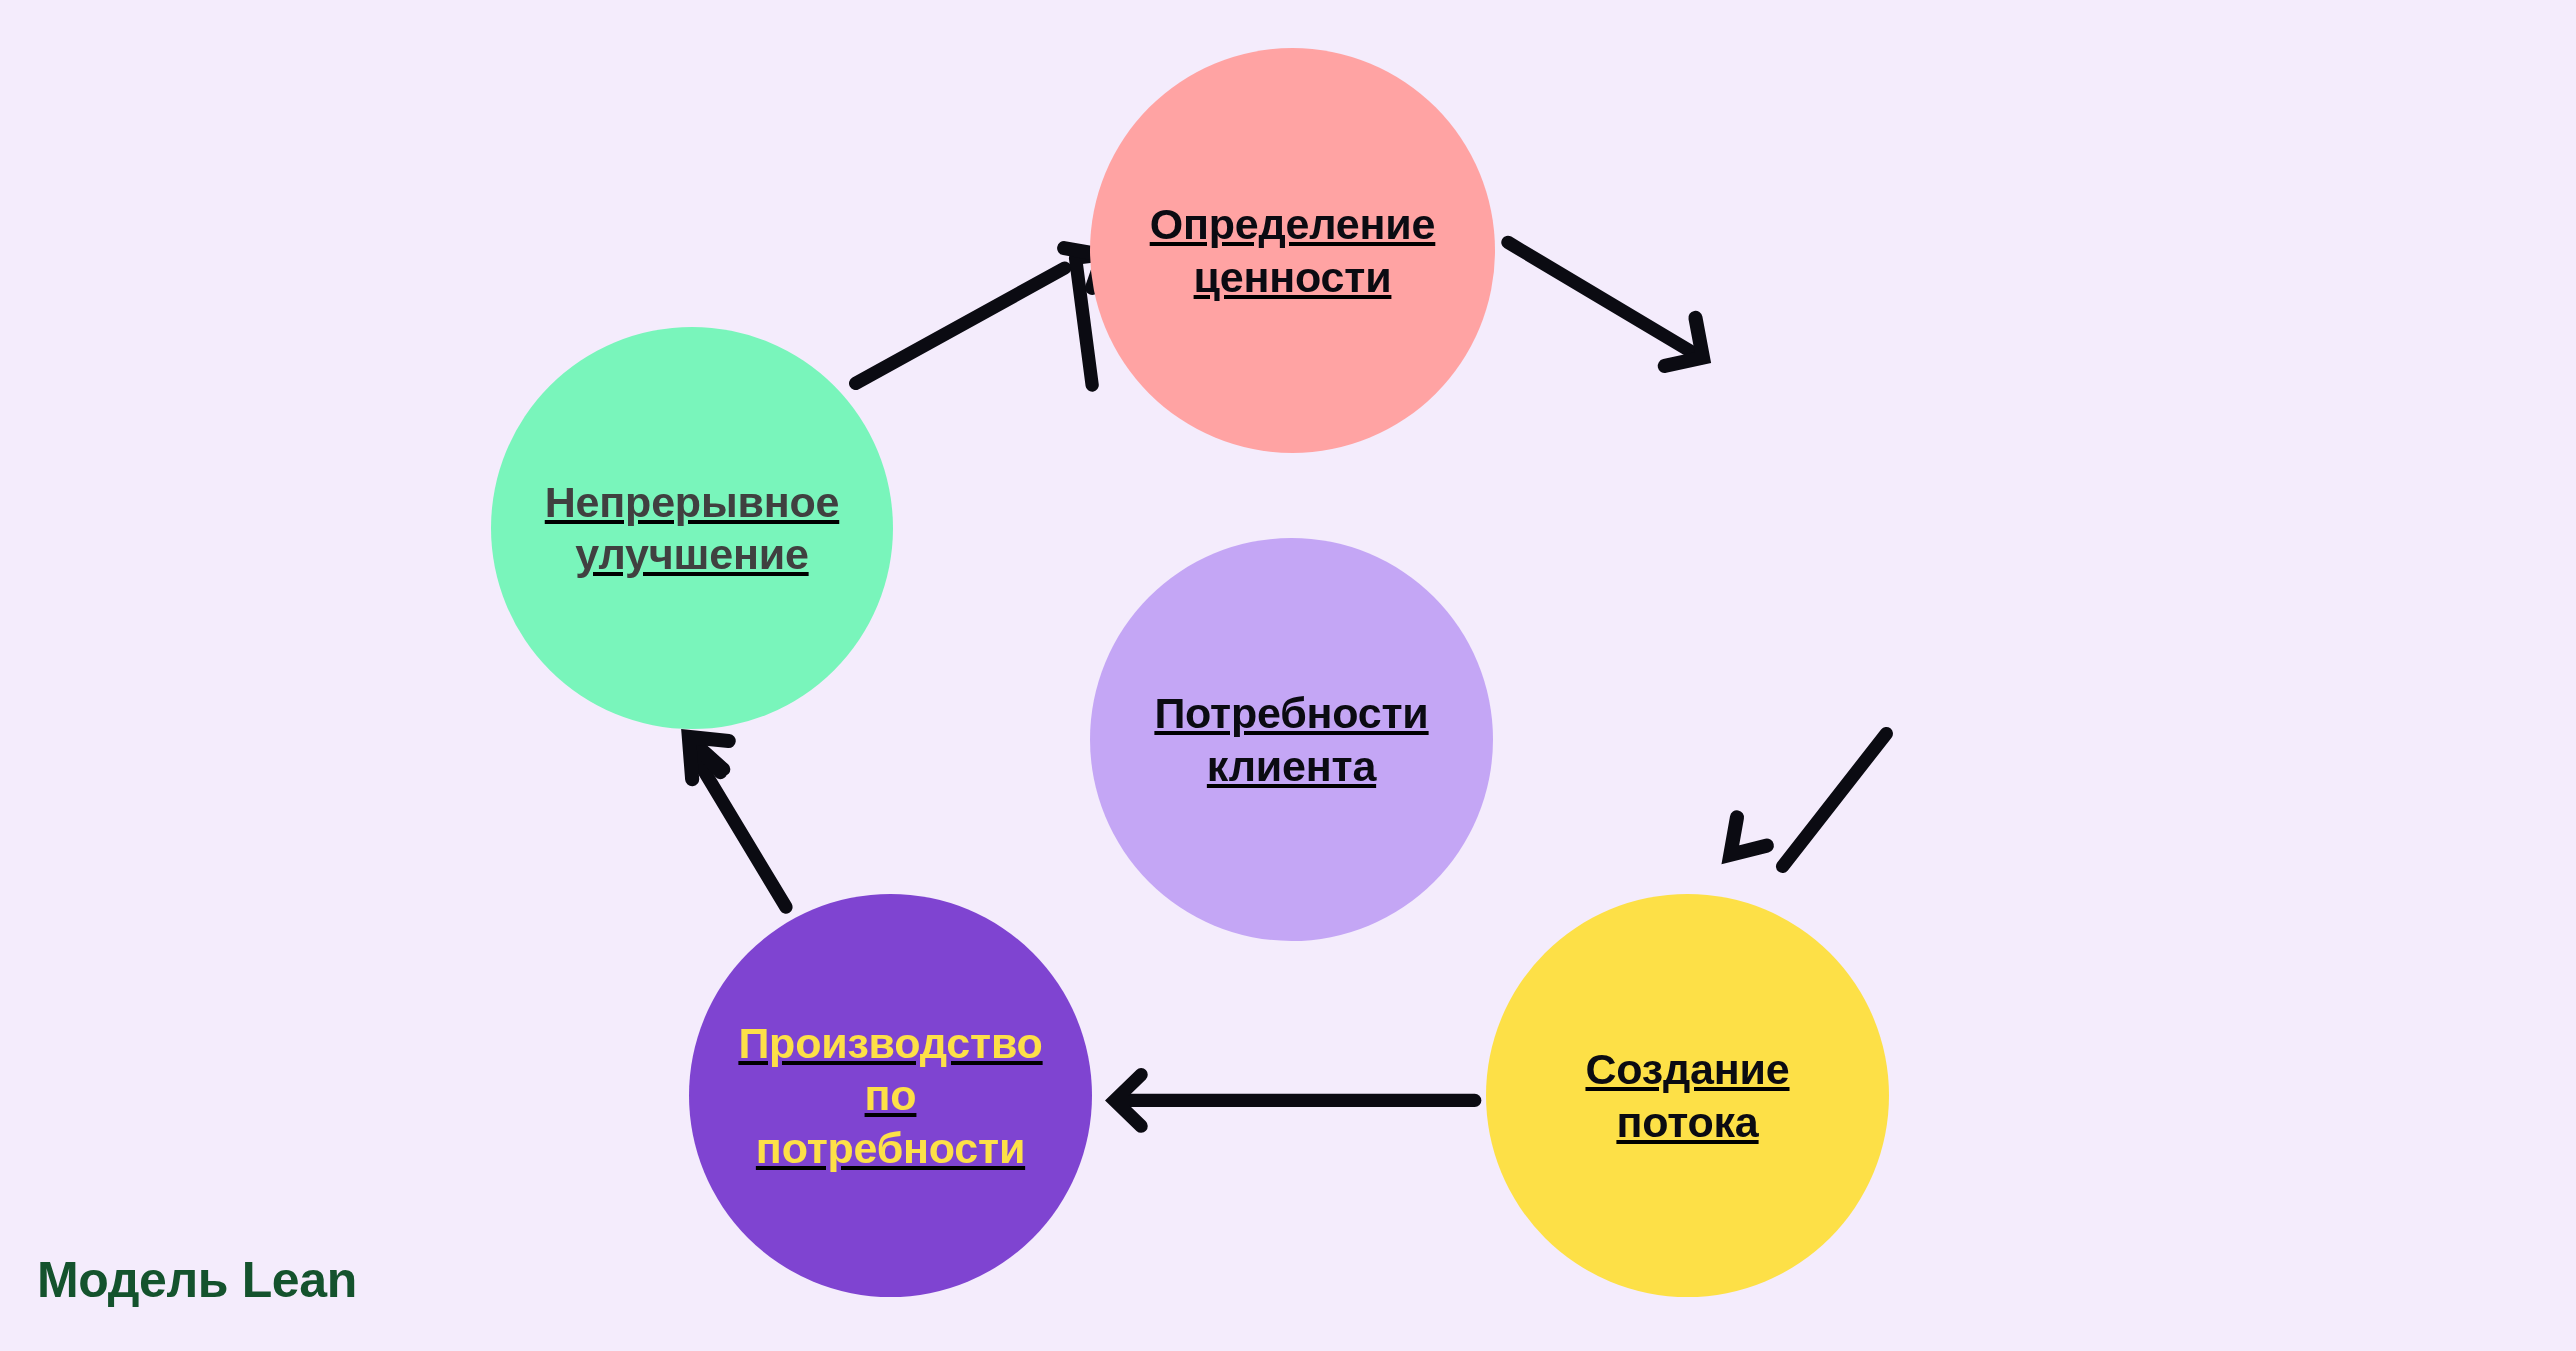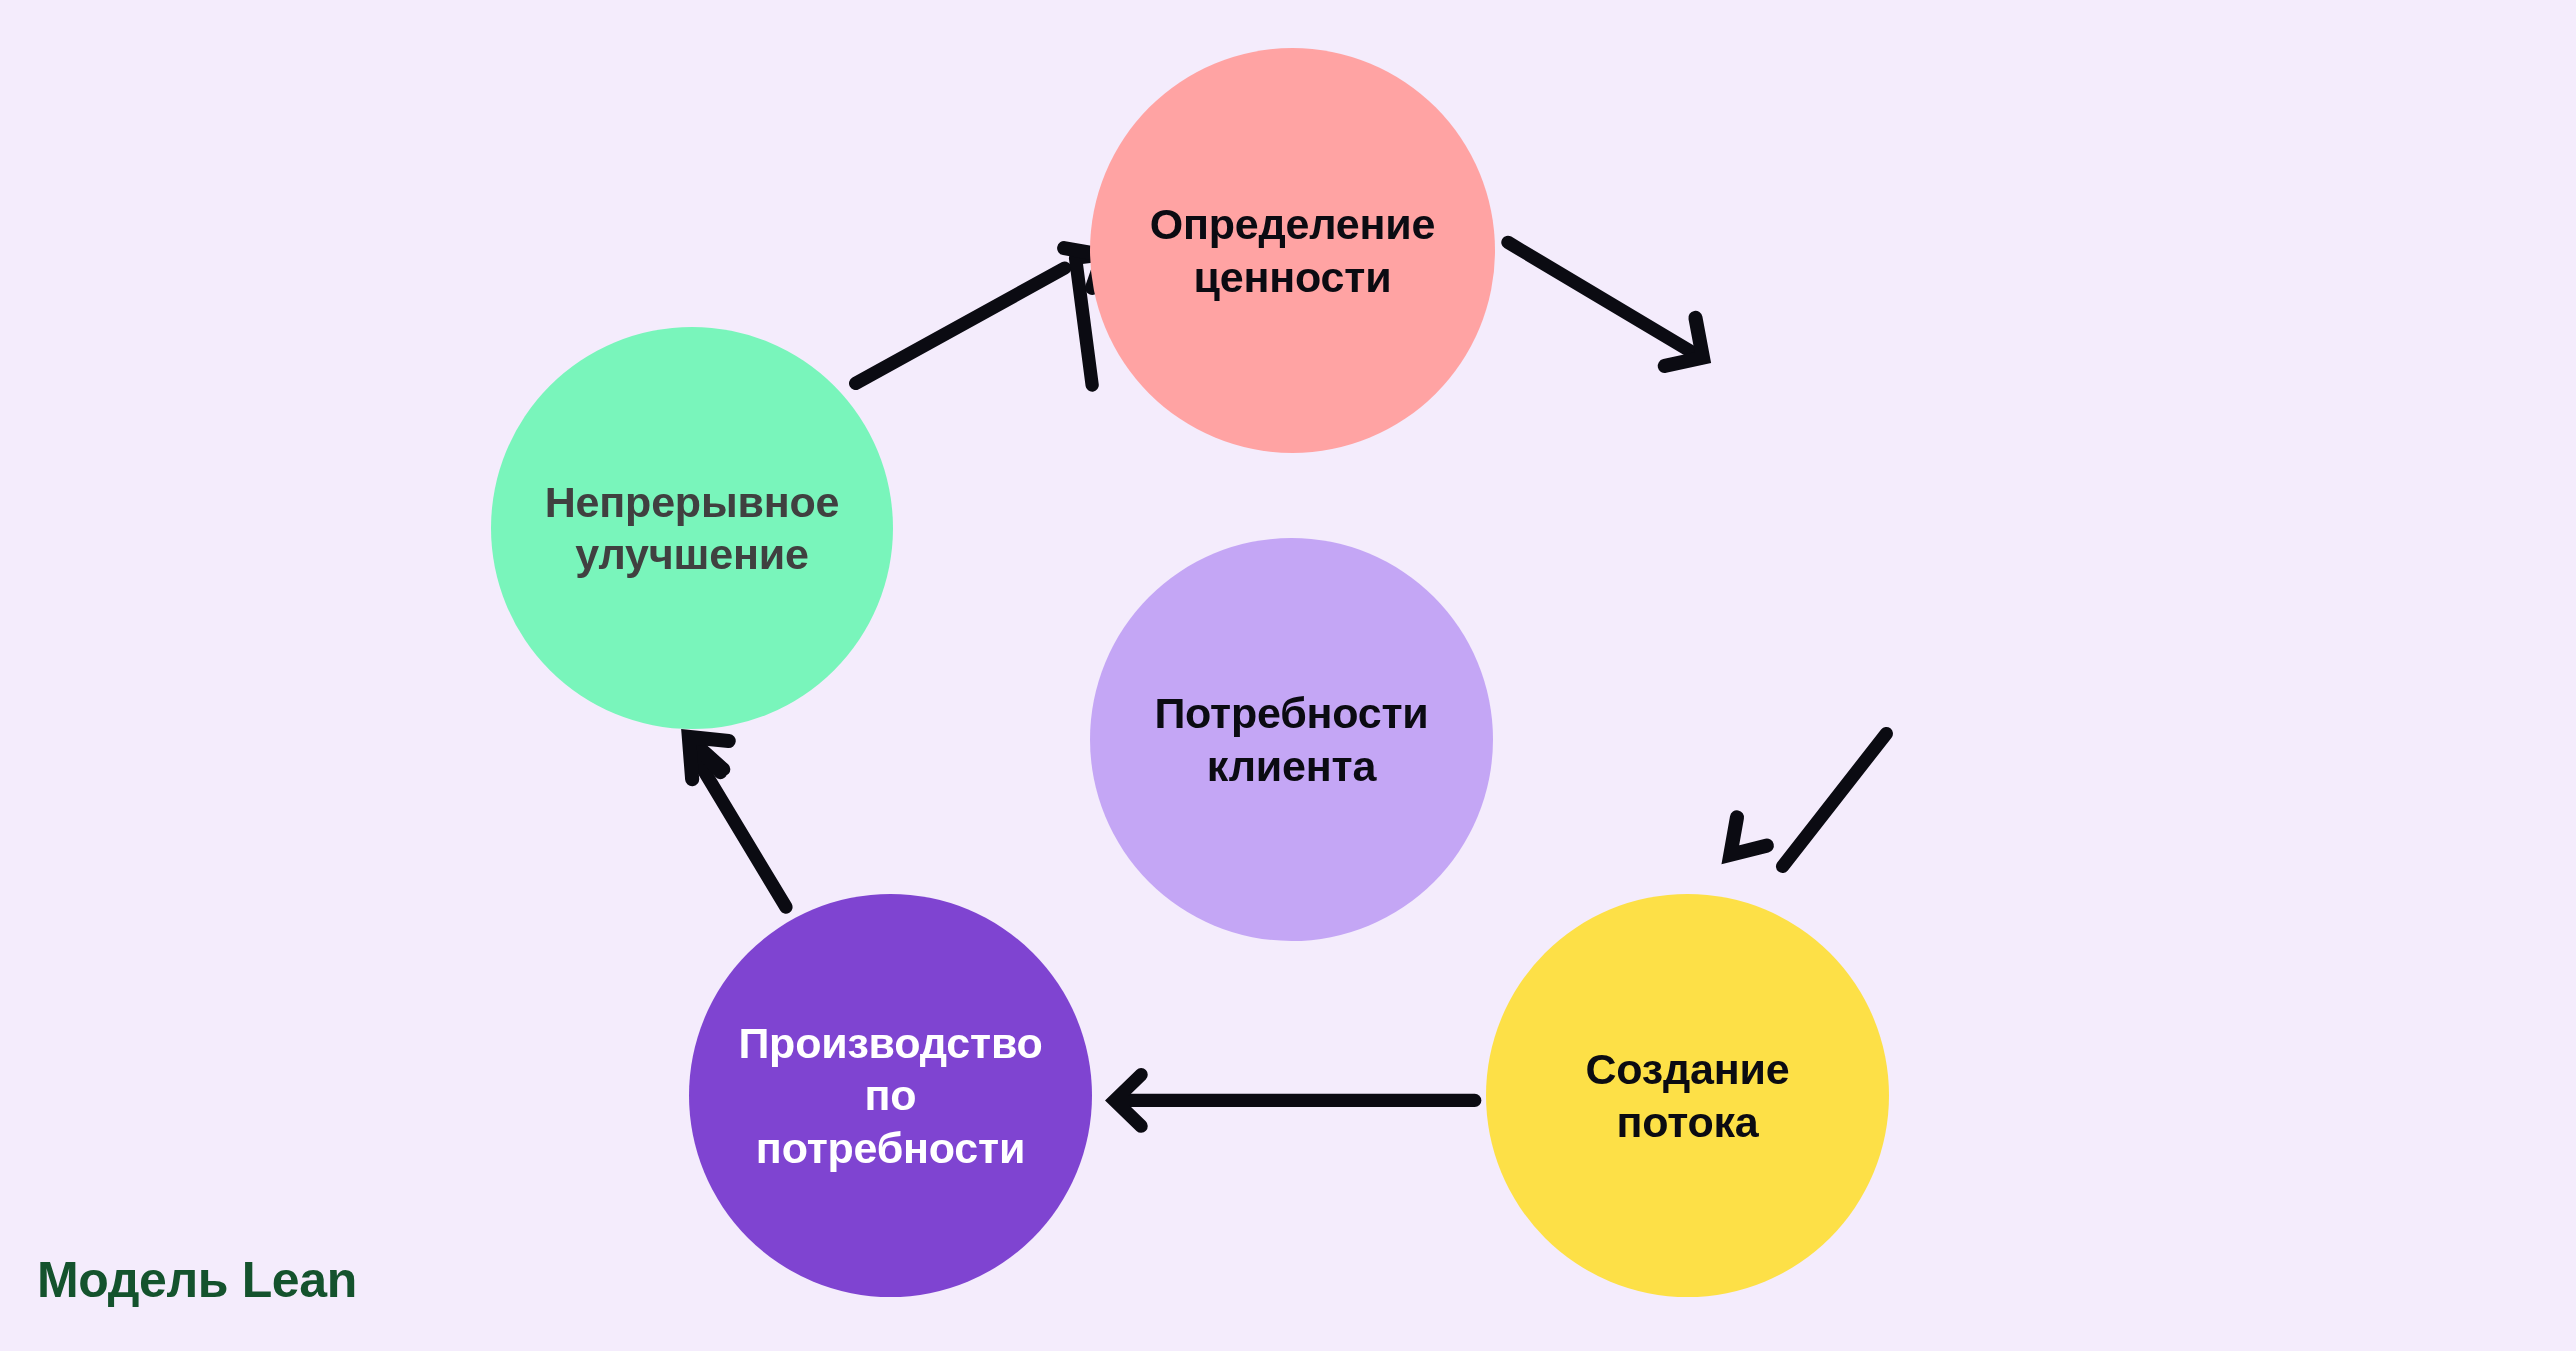--- a/index.html
+++ b/index.html
@@ -16,20 +16,21 @@
     font-family: "Liberation Sans", sans-serif;
   }
   .node {
     position: absolute;
     border-radius: 50%;
     display: flex;
     align-items: center;
     justify-content: center;
     text-align: center;
     box-sizing: border-box;
+    text-decoration: underline;
   }
   .node-label {
     font-weight: bold;
     font-size: 43px;
     line-height: 1.22;
     letter-spacing: -0.2px;
     white-space: pre-line;
     padding: 0 11.6px;
   }
   #n-value    { left: 1090px; top: 48px;   width: 405px; height: 405px; }
@@ -103,21 +104,21 @@
 ценности</span>
   </div>
 
 
   <div class="node" id="n-flow" style="background:#fde047;">
     <span class="node-label" style="color:#0B0B12;">Создание
 потока</span>
   </div>
 
   <div class="node" id="n-pull" style="background:#7F44D1;">
-    <span class="node-label" style="color:#ffffff;text-align:center;">Производство
+    <span class="node-label" style="color:#fde047;text-align:center;">Производство
 по
 потребности</span>
   </div>
 
   <div class="node" id="n-improve" style="background:#79F5BB;">
     <span class="node-label" style="color:#404040;">Непрерывное
 улучшение</span>
   </div>
 
   <div class="node" id="n-center" style="background:#C4A6F5;">

